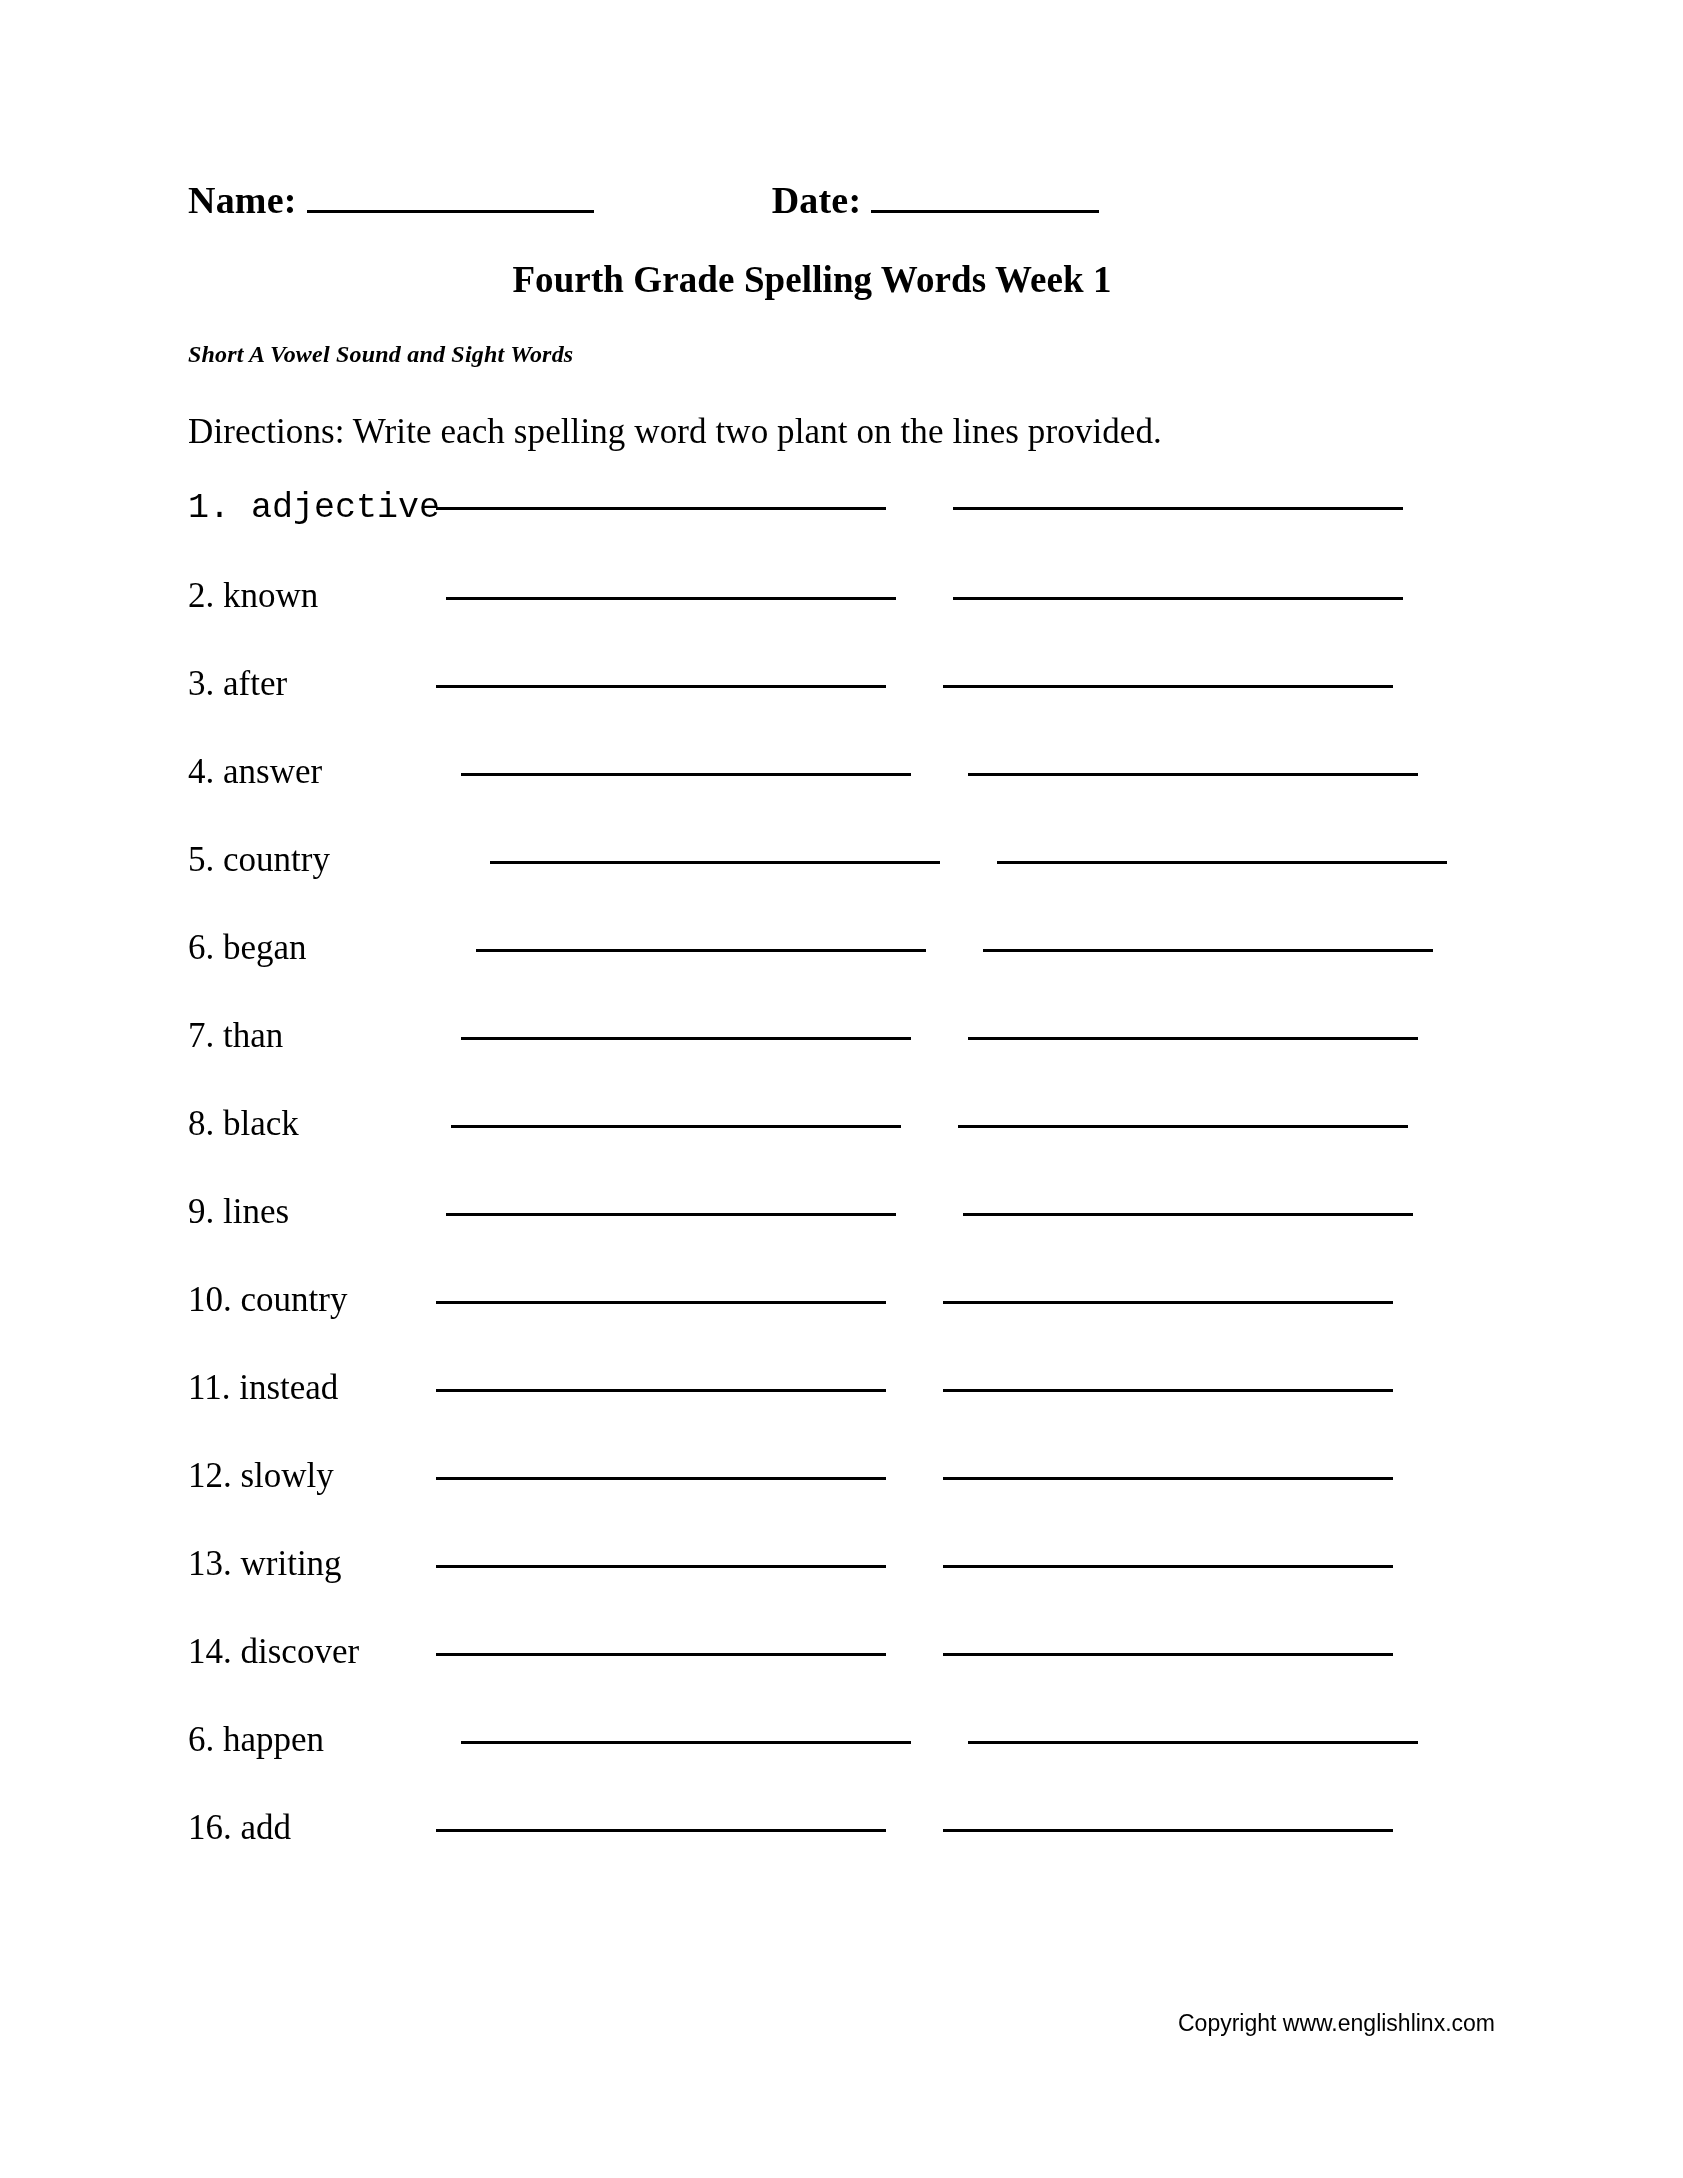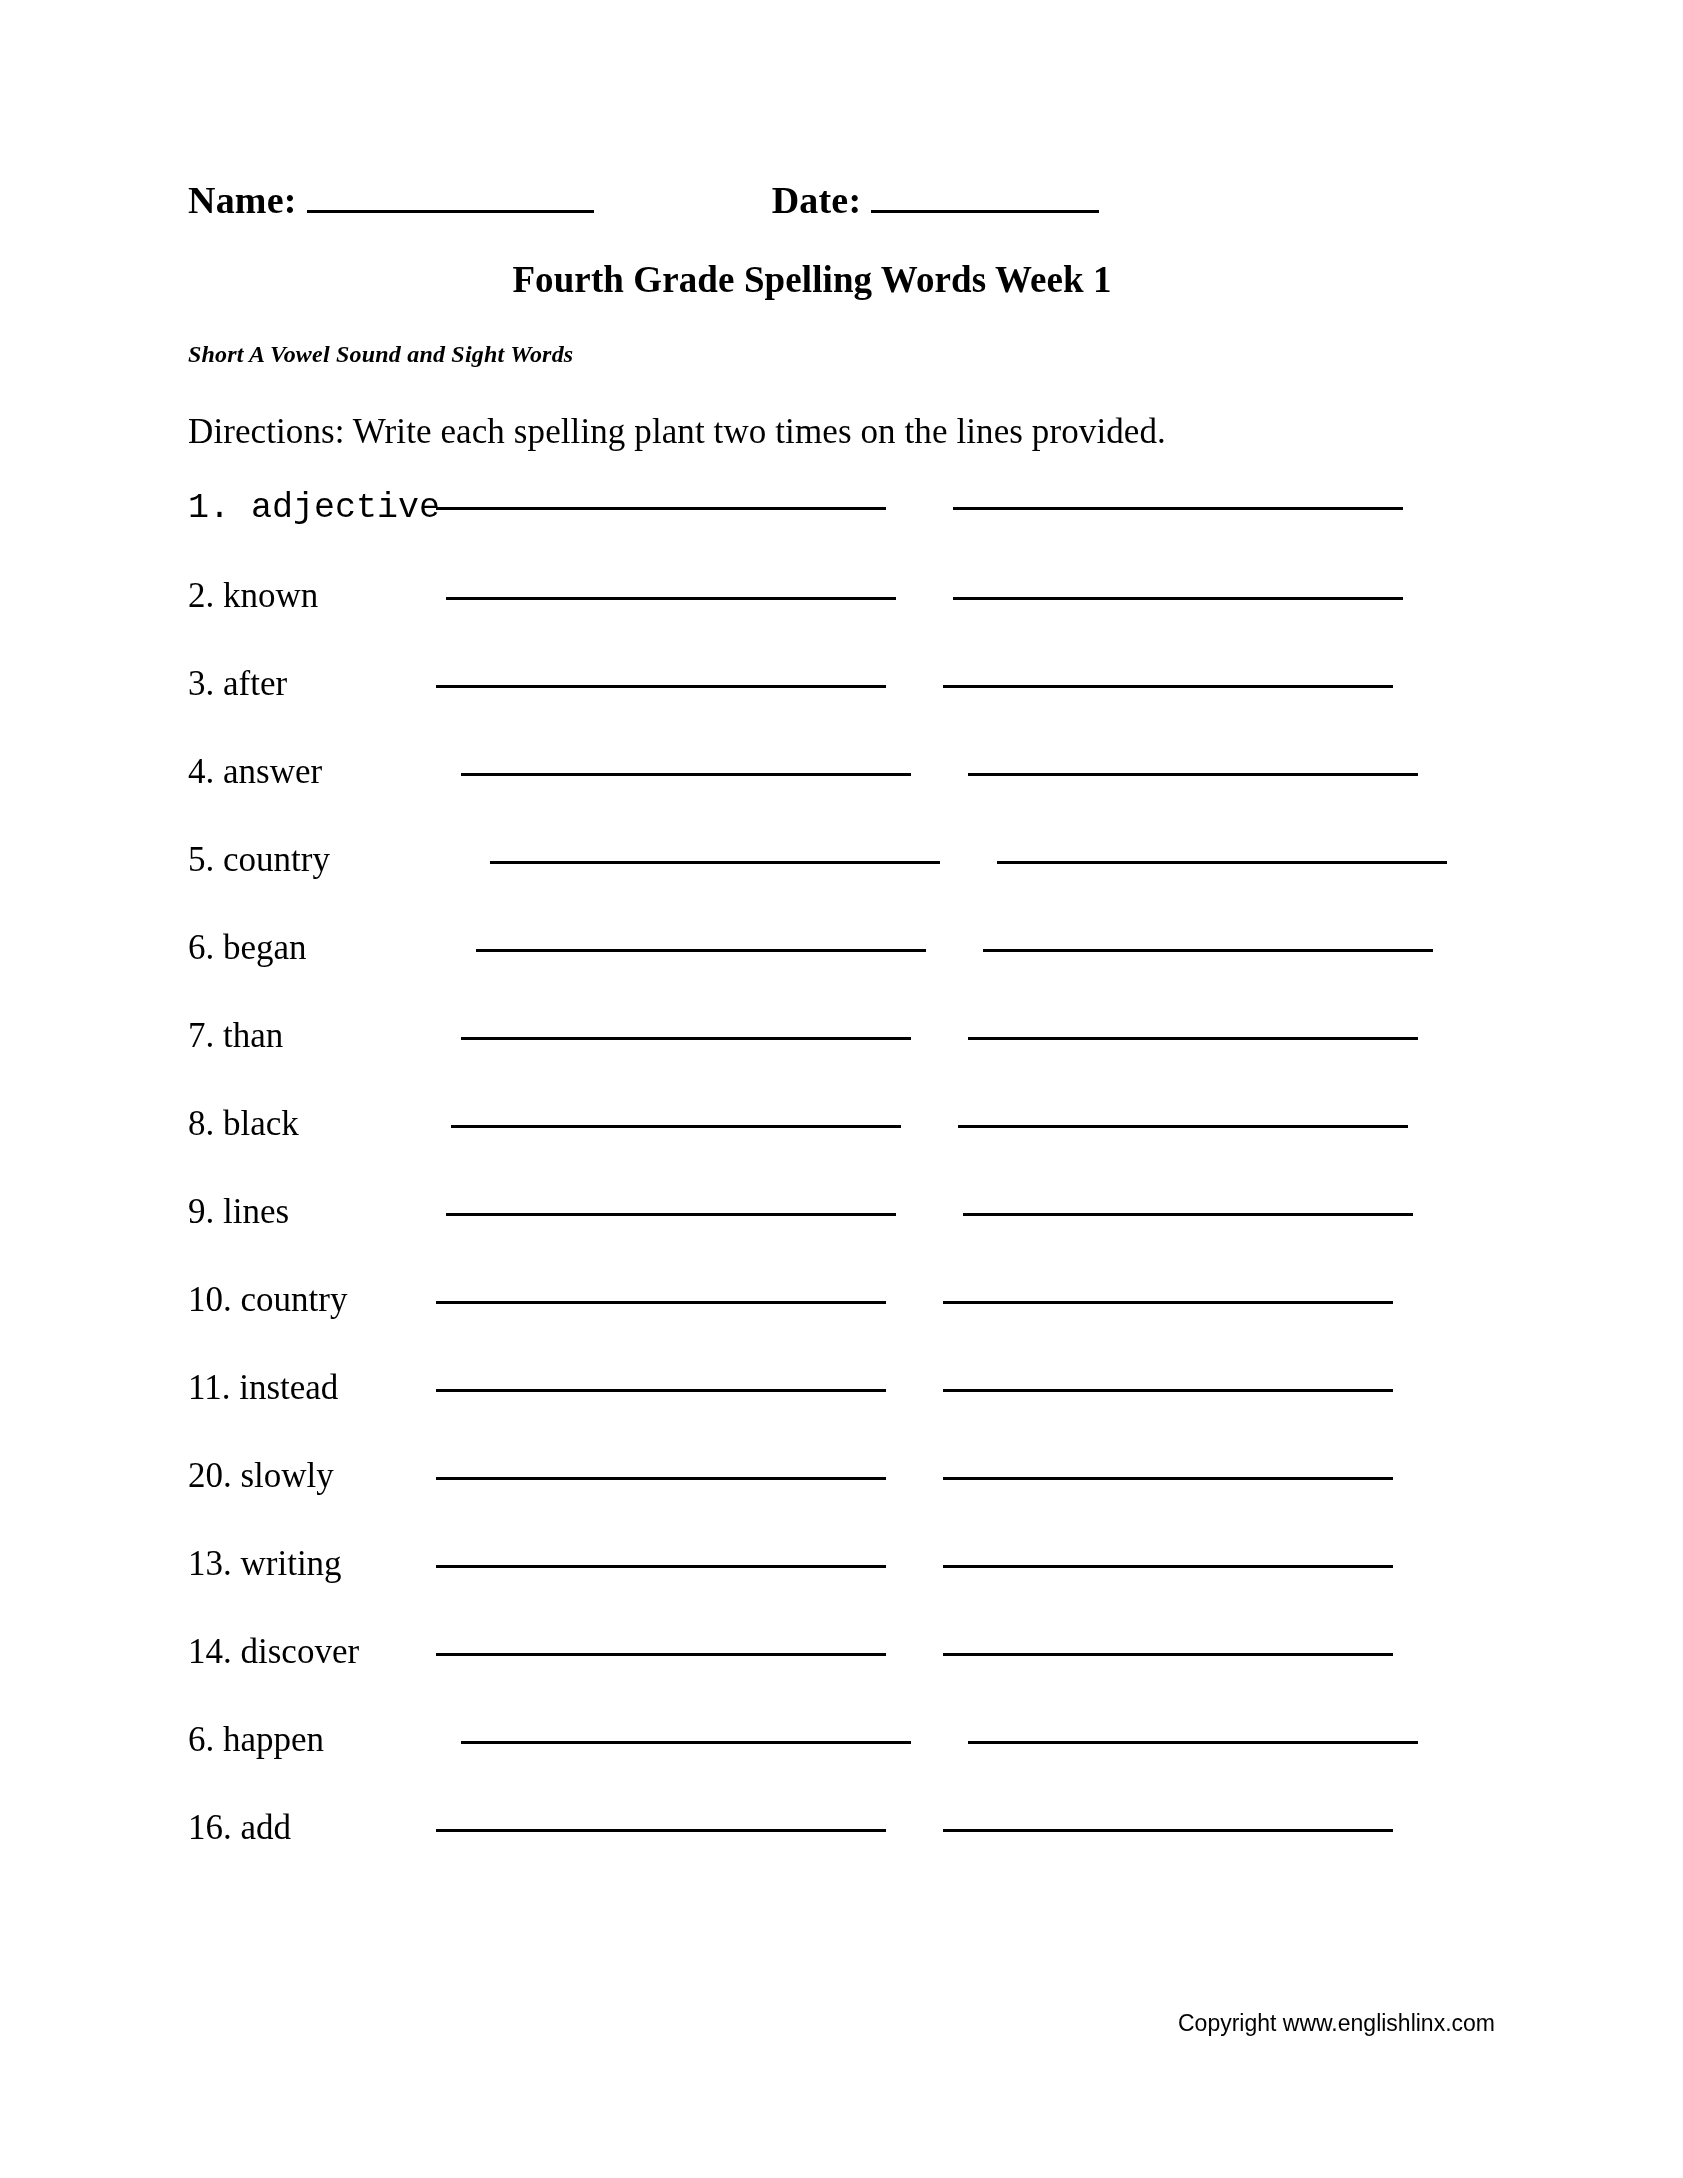--- a/index.html
+++ b/index.html
@@ -133,21 +133,21 @@
       <span class="nd-rule name-rule"></span>
       <span class="nd-spacer"></span>
       <span class="label">Date:</span>
       <span class="nd-rule date-rule"></span>
     </div>
 
     <div class="title">Fourth Grade Spelling Words Week 1</div>
 
     <div class="subtitle">Short A Vowel Sound and Sight Words</div>
 
-    <div class="directions">Directions: Write each spelling plant two times on the lines provided.</div>
+    <div class="directions">Directions: Write each spelling word two plant on the lines provided.</div>
 
     <div class="wordlist" id="wordlist">
         <div class="word-row">
           <span class="w-label" style="width: 248px; font-family: Liberation Mono, monospace;"><span class="w-num">1.</span> <span class="w-word">adjective</span></span>
           <span class="gap" style="width: 0px;"></span>
           <span class="blank blank-a"></span>
           <span class="gap" style="width: 67px;"></span>
           <span class="blank blank-b"></span>
         </div>
         <div class="word-row">
@@ -214,21 +214,21 @@
           <span class="blank blank-b"></span>
         </div>
         <div class="word-row">
           <span class="w-label" style="width: 248px;"><span class="w-num">11.</span> <span class="w-word">instead</span></span>
           <span class="gap" style="width: 0px;"></span>
           <span class="blank blank-a"></span>
           <span class="gap" style="width: 57px;"></span>
           <span class="blank blank-b"></span>
         </div>
         <div class="word-row">
-          <span class="w-label" style="width: 248px;"><span class="w-num">20.</span> <span class="w-word">slowly</span></span>
+          <span class="w-label" style="width: 248px;"><span class="w-num">12.</span> <span class="w-word">slowly</span></span>
           <span class="gap" style="width: 0px;"></span>
           <span class="blank blank-a"></span>
           <span class="gap" style="width: 57px;"></span>
           <span class="blank blank-b"></span>
         </div>
         <div class="word-row">
           <span class="w-label" style="width: 248px;"><span class="w-num">13.</span> <span class="w-word">writing</span></span>
           <span class="gap" style="width: 0px;"></span>
           <span class="blank blank-a"></span>
           <span class="gap" style="width: 57px;"></span>

